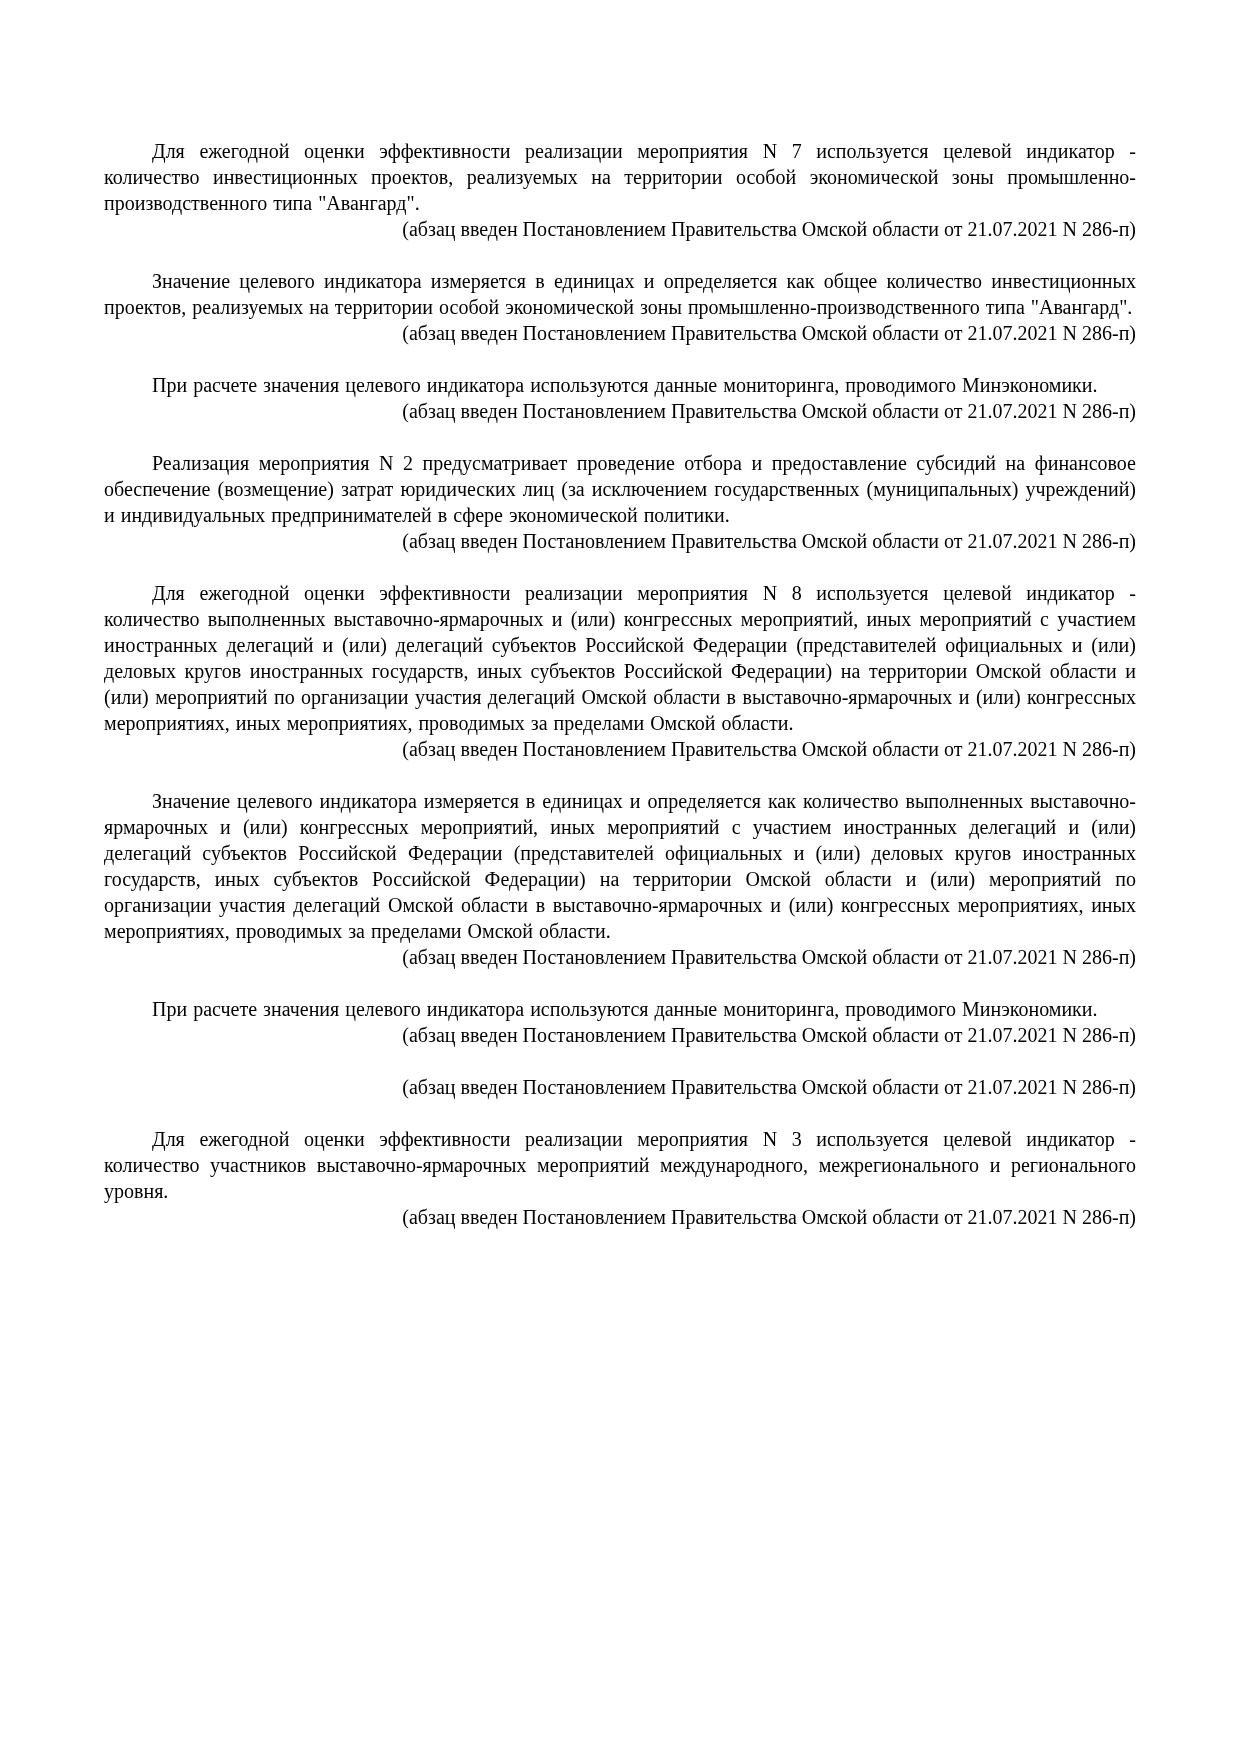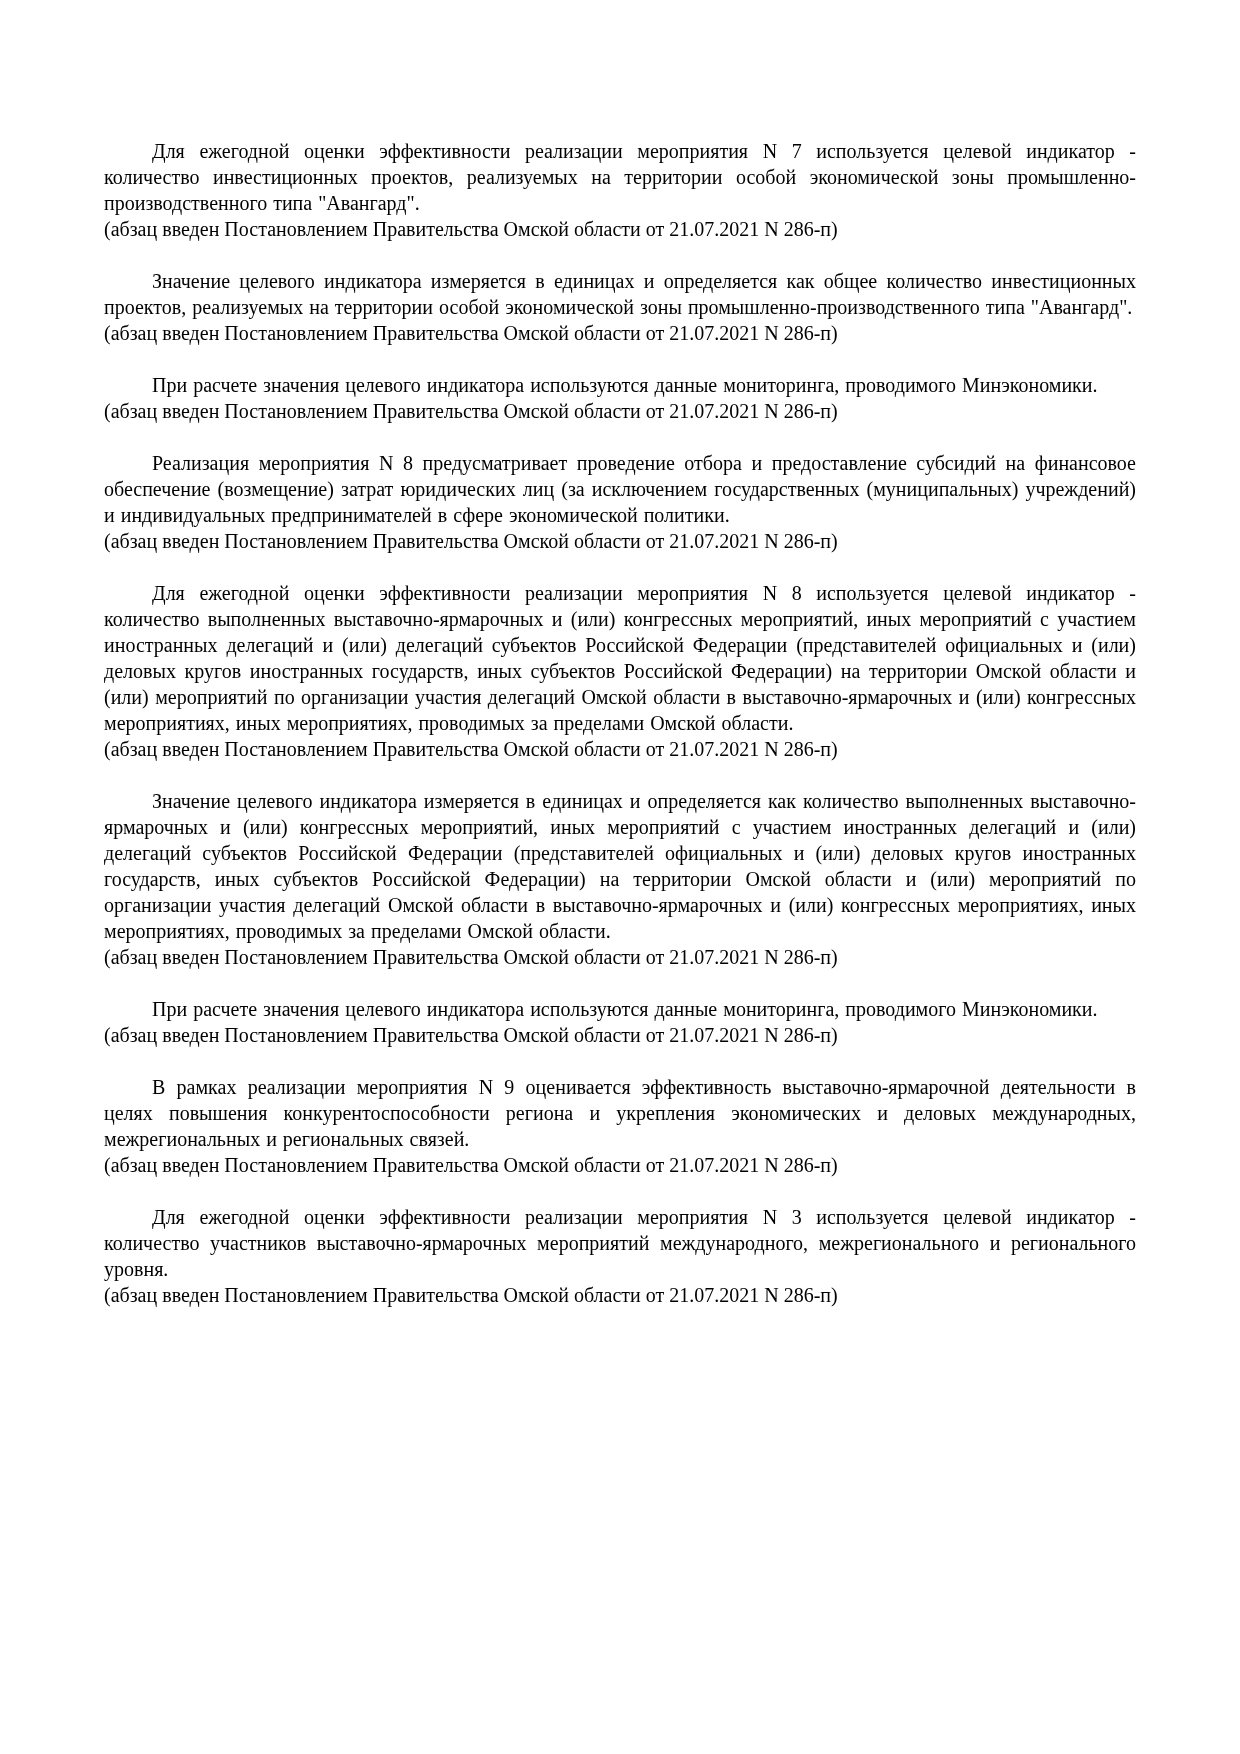--- a/index.html
+++ b/index.html
@@ -25,44 +25,43 @@
     font-size: 20px;
     line-height: 26px;
     text-align: justify;
     text-indent: 48px;
     word-spacing: 1px;
   }
   .note {
     margin: 0 0 26px 0;
     font-size: 20px;
     line-height: 26px;
-    text-align: left;
+    text-align: right;
     text-indent: 0;
   }
   .note:last-child {
     margin-bottom: 0;
   }
 </style>
 </head>
 <body>
 
 <div class="page">
   <div id="blocks">
       <p class="para">Для ежегодной оценки эффективности реализации мероприятия N 7 используется целевой индикатор - количество инвестиционных проектов, реализуемых на территории особой экономической зоны промышленно-производственного типа "Авангард".</p>
       <p class="note">(абзац введен Постановлением Правительства Омской области от 21.07.2021 N 286-п)</p>
       <p class="para">Значение целевого индикатора измеряется в единицах и определяется как общее количество инвестиционных проектов, реализуемых на территории особой экономической зоны промышленно-производственного типа "Авангард".</p>
       <p class="note">(абзац введен Постановлением Правительства Омской области от 21.07.2021 N 286-п)</p>
       <p class="para">При расчете значения целевого индикатора используются данные мониторинга, проводимого Минэкономики.</p>
       <p class="note">(абзац введен Постановлением Правительства Омской области от 21.07.2021 N 286-п)</p>
-      <p class="para">Реализация мероприятия N 8 предусматривает проведение отбора и предоставление субсидий на финансовое обеспечение (возмещение) затрат юридических лиц (за исключением государственных (муниципальных) учреждений) и индивидуальных предпринимателей в сфере экономической политики.</p>
+      <p class="para">Реализация мероприятия N 2 предусматривает проведение отбора и предоставление субсидий на финансовое обеспечение (возмещение) затрат юридических лиц (за исключением государственных (муниципальных) учреждений) и индивидуальных предпринимателей в сфере экономической политики.</p>
       <p class="note">(абзац введен Постановлением Правительства Омской области от 21.07.2021 N 286-п)</p>
       <p class="para">Для ежегодной оценки эффективности реализации мероприятия N 8 используется целевой индикатор - количество выполненных выставочно-ярмарочных и (или) конгрессных мероприятий, иных мероприятий с участием иностранных делегаций и (или) делегаций субъектов Российской Федерации (представителей официальных и (или) деловых кругов иностранных государств, иных субъектов Российской Федерации) на территории Омской области и (или) мероприятий по организации участия делегаций Омской области в выставочно-ярмарочных и (или) конгрессных мероприятиях, иных мероприятиях, проводимых за пределами Омской области.</p>
       <p class="note">(абзац введен Постановлением Правительства Омской области от 21.07.2021 N 286-п)</p>
       <p class="para">Значение целевого индикатора измеряется в единицах и определяется как количество выполненных выставочно-ярмарочных и (или) конгрессных мероприятий, иных мероприятий с участием иностранных делегаций и (или) делегаций субъектов Российской Федерации (представителей официальных и (или) деловых кругов иностранных государств, иных субъектов Российской Федерации) на территории Омской области и (или) мероприятий по организации участия делегаций Омской области в выставочно-ярмарочных и (или) конгрессных мероприятиях, иных мероприятиях, проводимых за пределами Омской области.</p>
       <p class="note">(абзац введен Постановлением Правительства Омской области от 21.07.2021 N 286-п)</p>
       <p class="para">При расчете значения целевого индикатора используются данные мониторинга, проводимого Минэкономики.</p>
       <p class="note">(абзац введен Постановлением Правительства Омской области от 21.07.2021 N 286-п)</p>
-      <p class="para">В рамках реализации мероприятия N 9 оценивается эффективность выставочно-ярмарочной деятельности в целях повышения конкурентоспособности региона и укрепления экономических и деловых международных, межрегиональных и региональных связей.</p>
       <p class="note">(абзац введен Постановлением Правительства Омской области от 21.07.2021 N 286-п)</p>
       <p class="para">Для ежегодной оценки эффективности реализации мероприятия N 3 используется целевой индикатор - количество участников выставочно-ярмарочных мероприятий международного, межрегионального и регионального уровня.</p>
       <p class="note">(абзац введен Постановлением Правительства Омской области от 21.07.2021 N 286-п)</p>
     </div>
 </div>
 
 </body></html>

